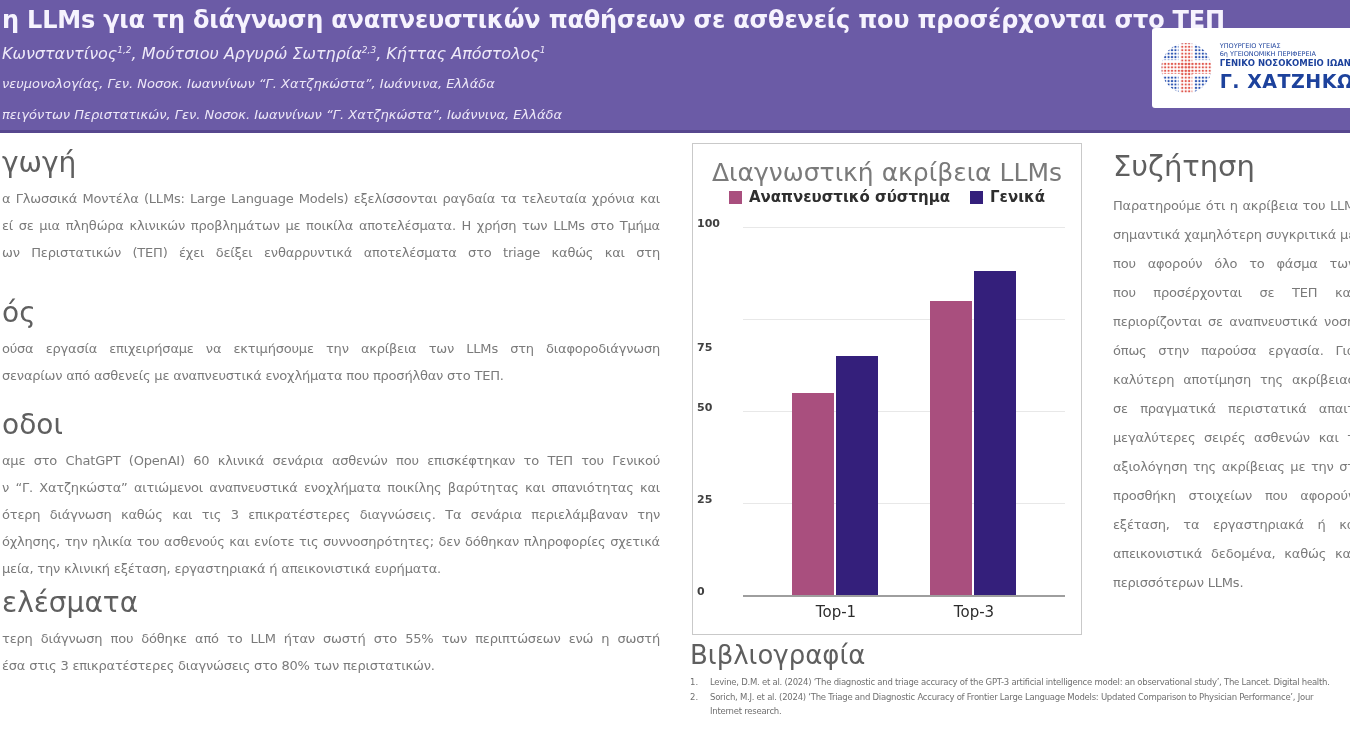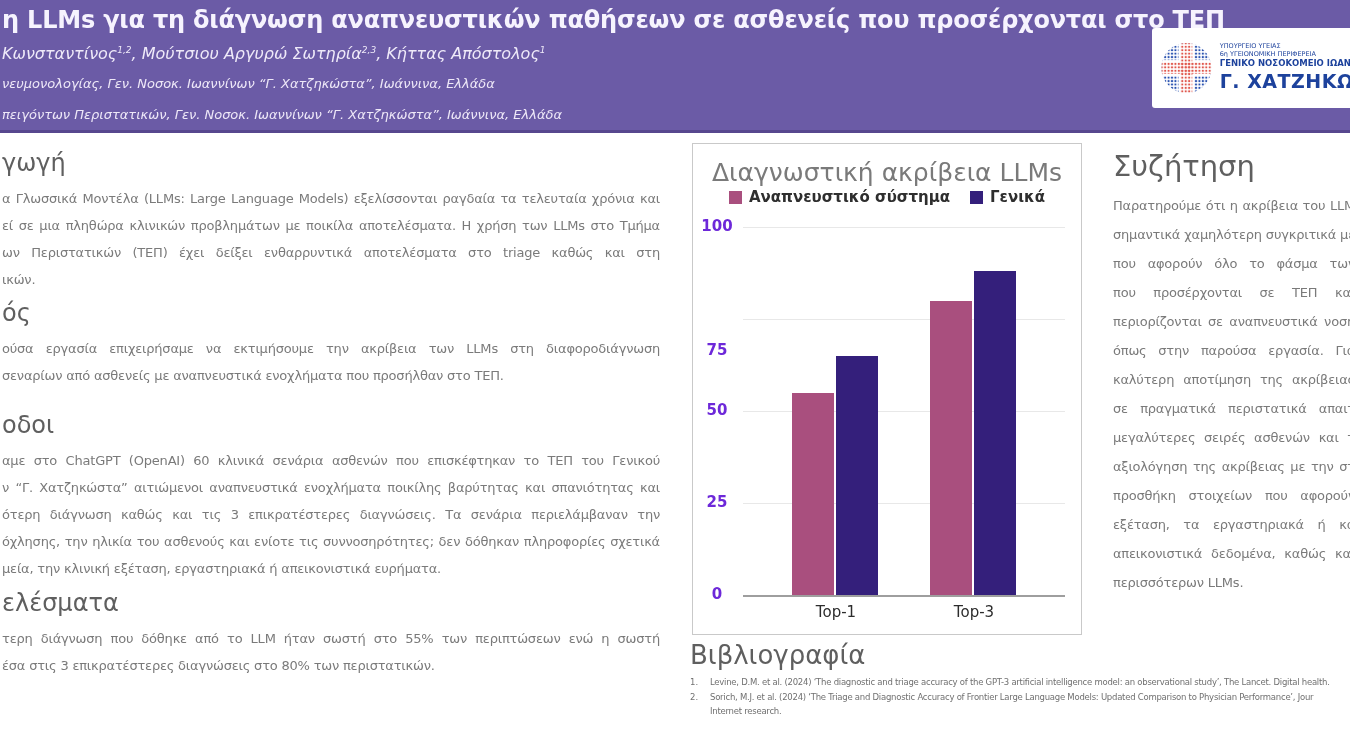--- a/index.html
+++ b/index.html
@@ -23,21 +23,21 @@
   
   .logo{position:absolute;left:1152px;top:28px;width:206px;height:80px;background:#ffffff;
         border-radius:3px;display:flex;align-items:center;padding-left:8px;box-sizing:border-box;}
   .logo-txt{margin-left:7px;color:#1d429c;line-height:1.25;white-space:nowrap;}
   .logo-l1,.logo-l2{font-size:6.5px;}
   .logo-l3{font-size:8.5px;font-weight:bold;}
   .logo-l4{font-size:19px;font-weight:bold;letter-spacing:0.5px;margin-top:1px;}
 
   
   .sec{position:absolute;left:2px;width:658px;color:#7a7a7a;}
-  .sec-h{font-size:24px;color:#5f5f5f;line-height:34px;white-space:nowrap;}
+  .sec-h{font-size:28px;color:#5f5f5f;line-height:34px;white-space:nowrap;}
   .sec-body{margin-top:5px;}
   .lln{width:658px;height:27px;overflow:hidden;font-size:13px;letter-spacing:-0.2px;
        text-align:justify;text-align-last:justify;line-height:27px;}
   .lln.plain{text-align:left;text-align-last:left;white-space:nowrap;}
 
   
   .disc{position:absolute;left:1113px;top:146px;width:242px;color:#7a7a7a;}
   .disc .sec-h{font-size:29px;line-height:40px;}
   .rln{width:242px;height:29px;overflow:hidden;font-size:13px;letter-spacing:-0.2px;
        text-align:justify;text-align-last:justify;line-height:29px;}
@@ -46,21 +46,21 @@
   
   .card{position:absolute;left:692px;top:143px;width:390px;height:492px;background:#ffffff;
         border:1.5px solid #c9c9c9;box-sizing:border-box;}
   .c-title{position:absolute;left:0;top:14px;width:100%;text-align:center;font-size:25px;color:#7a7a7a;}
   .c-legend{position:absolute;left:0;top:44px;width:100%;display:flex;justify-content:center;
             align-items:center;gap:20px;}
   .lg-item{display:flex;align-items:center;gap:7px;font-size:15px;font-weight:bold;color:#2e2e2e;}
   .lg-sw{width:13px;height:13px;display:inline-block;}
   .gridline{position:absolute;height:1px;background:#e8e8e8;}
   .gridline.zero{background:#9e9e9e;height:2px;}
-  .ytick{position:absolute;width:40px;text-align:center;font-size:15px;font-weight:bold;color:#6d28d9;}
+  .ytick{position:absolute;width:40px;text-align:left;font-size:11px;font-weight:bold;color:#404040;}
   .bar{position:absolute;}
   .xcat{position:absolute;width:90px;text-align:center;font-size:15px;font-weight:500;color:#2c2c2c;}
 
   
   .biblio{position:absolute;left:690px;top:638px;width:660px;color:#707070;}
   .biblio-h{font-size:26px;color:#5f5f5f;line-height:34px;}
   .refs{margin-top:3px;}
   .ref-row{display:flex;width:660px;overflow:hidden;}
   .ref-num{width:20px;flex:0 0 20px;font-size:8.5px;line-height:14.5px;}
   .ref-line{font-size:8.5px;line-height:14.5px;letter-spacing:-0.25px;white-space:nowrap;}
@@ -109,21 +109,20 @@
       </div>
     </div>
   </div>
 
   <div class="sec" style="top:146px;">
     <div class="sec-h">γωγή</div>
     <div class="sec-body">
       <div class="lln">α Γλωσσικά Μοντέλα (LLMs: Large Language Models) εξελίσσονται ραγδαία τα τελευταία χρόνια και έχουν</div>
       <div class="lln">εί σε μια πληθώρα κλινικών προβλημάτων με ποικίλα αποτελέσματα. Η χρήση των LLMs στο Τμήμα</div>
       <div class="lln">ων Περιστατικών (ΤΕΠ) έχει δείξει ενθαρρυντικά αποτελέσματα στο triage καθώς και στη διαφοροδιάγνωση</div>
-      <div class="lln plain">ικών.</div>
     </div>
   </div>
 
   <div class="sec" style="top:296px;">
     <div class="sec-h">ός</div>
     <div class="sec-body">
       <div class="lln">ούσα εργασία επιχειρήσαμε να εκτιμήσουμε την ακρίβεια των LLMs στη διαφοροδιάγνωση πραγματικών</div>
       <div class="lln plain">σεναρίων από ασθενείς με αναπνευστικά ενοχλήματα που προσήλθαν στο ΤΕΠ.</div>
     </div>
   </div>

